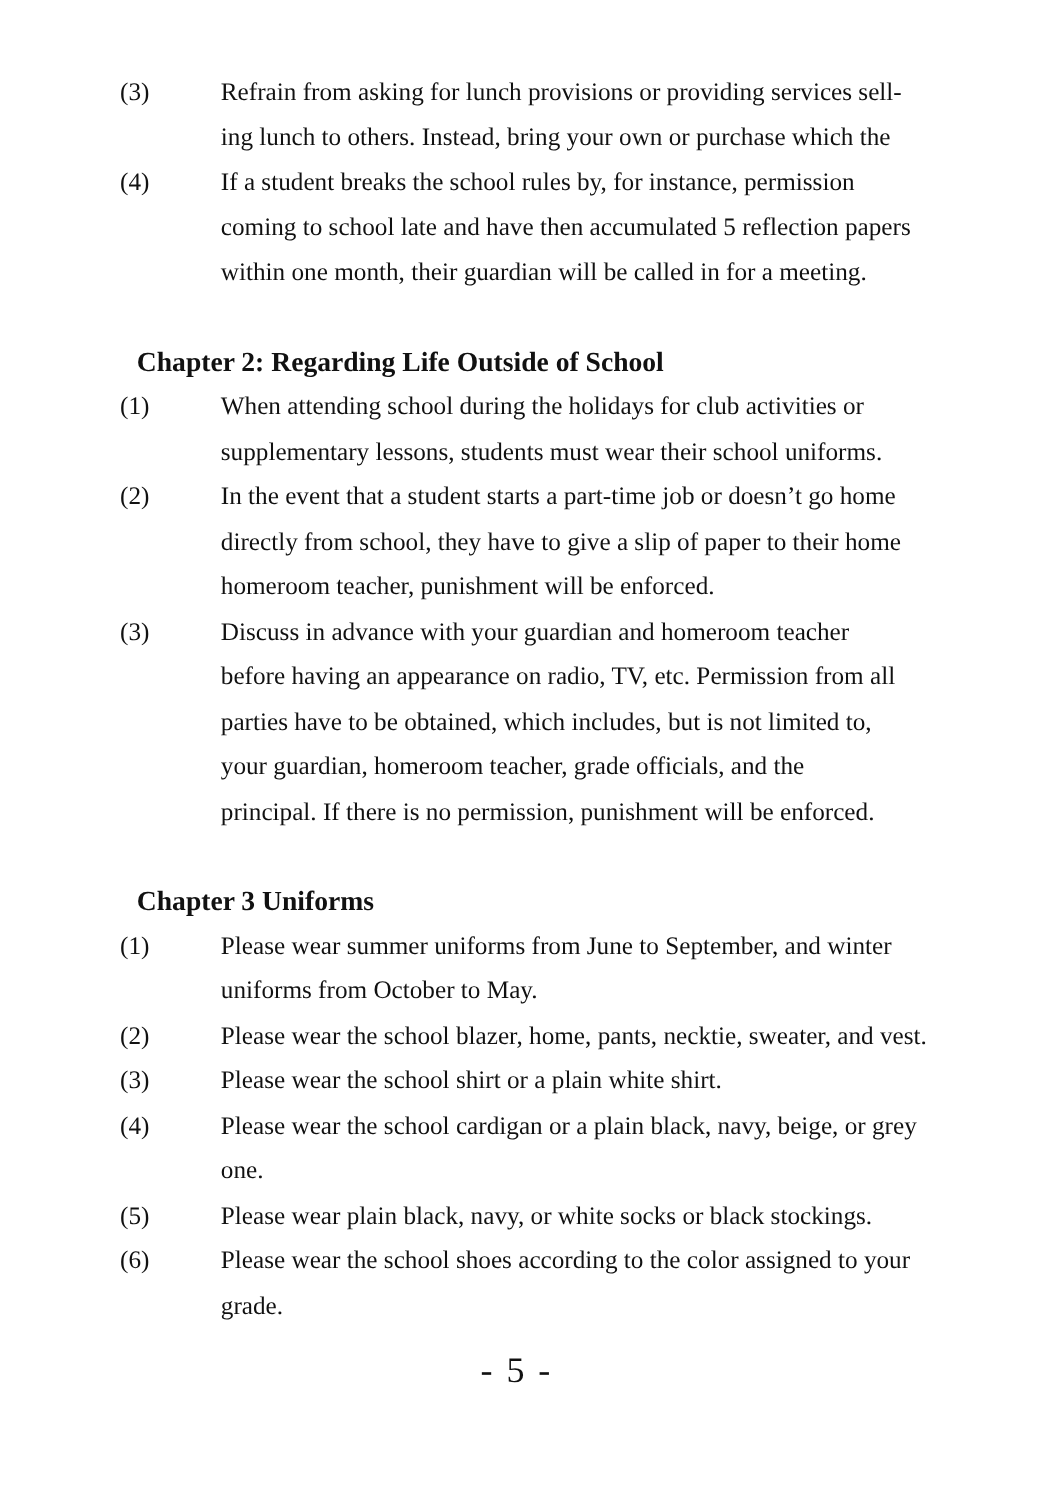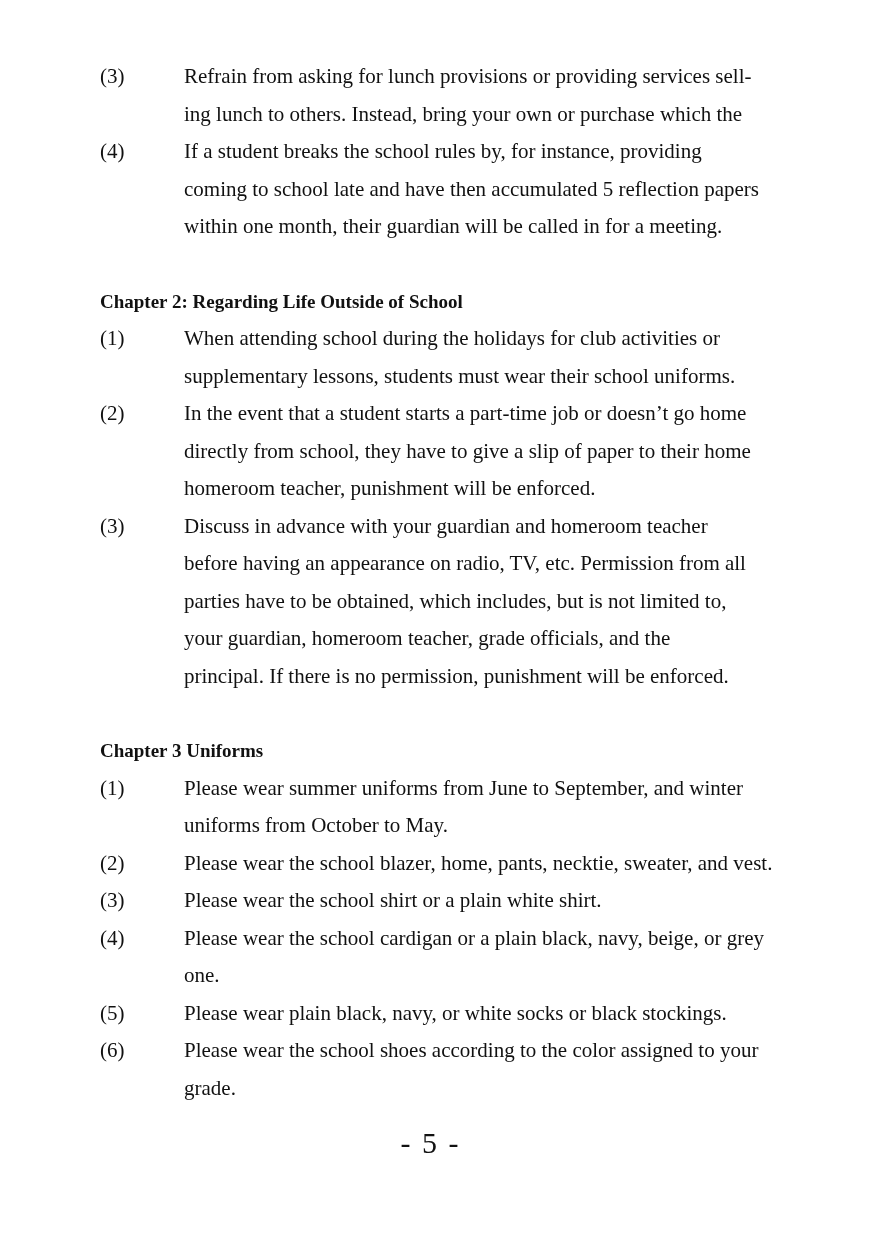--- a/index.html
+++ b/index.html
@@ -15,22 +15,23 @@
     font-family: "Liberation Serif", "DejaVu Serif", serif;
     color: #111111;
     font-size: 21px;
     line-height: 37.5px;
     box-sizing: border-box;
     padding: 58px 84px 0 100px;
     overflow: hidden;
   }
   .section-heading {
     font-weight: bold;
-    font-size: 19px;
+    font-size: 23px;
     line-height: 37.5px;
+    margin-left: 14px;
   }
   .section + .section .section-heading {
     margin-top: 37px;
   }
   .item {
     display: flex;
     align-items: flex-start;
   }
   .item-num {
     width: 65px;
@@ -62,21 +63,21 @@
     <div class="item">
       <div class="item-num">(3)</div>
       <div class="item-text">
         <div class="item-line">Refrain from asking for lunch provisions or providing services sell-</div>
         <div class="item-line">ing lunch to others. Instead, bring your own or purchase which the</div>
       </div>
     </div>
     <div class="item">
       <div class="item-num">(4)</div>
       <div class="item-text">
-        <div class="item-line">If a student breaks the school rules by, for instance, providing</div>
+        <div class="item-line">If a student breaks the school rules by, for instance, permission</div>
         <div class="item-line">coming to school late and have then accumulated 5 reflection papers</div>
         <div class="item-line">within one month, their guardian will be called in for a meeting.</div>
       </div>
     </div>
   </div>
 
   <div class="section">
     <div class="section-heading">Chapter 2: Regarding Life Outside of School</div>
     <div class="item">
       <div class="item-num">(1)</div>

